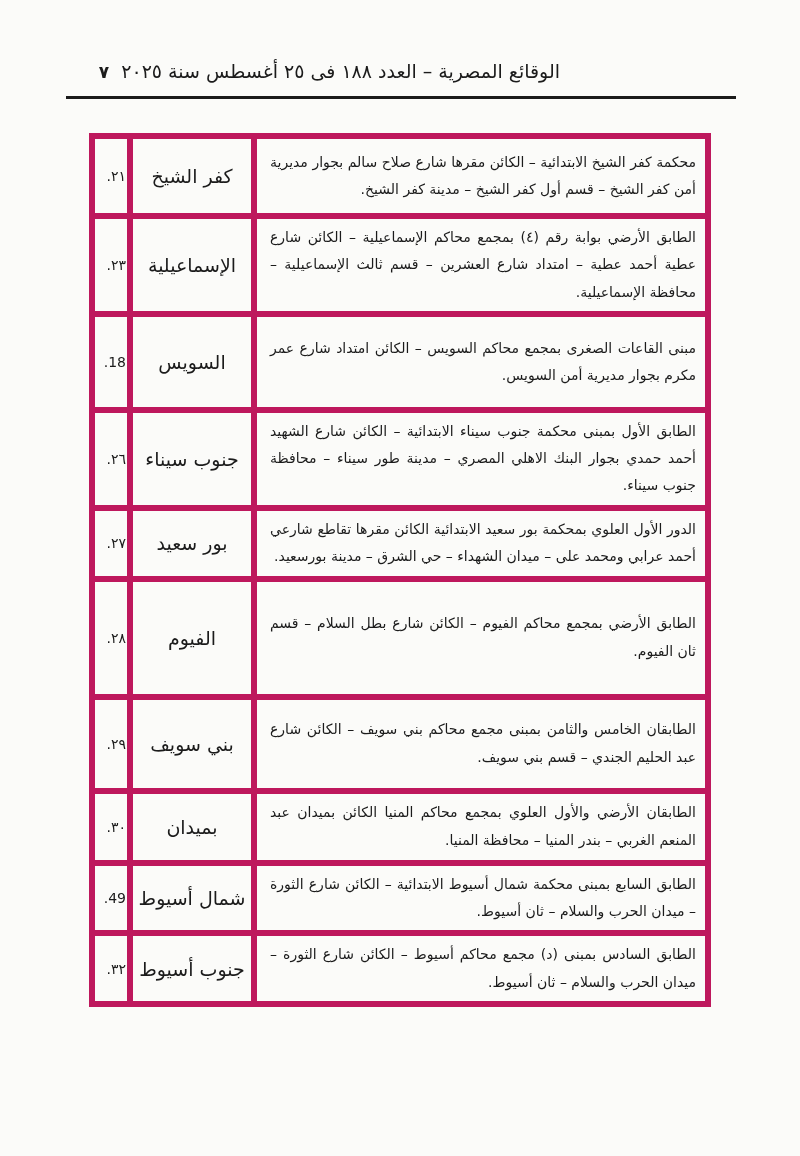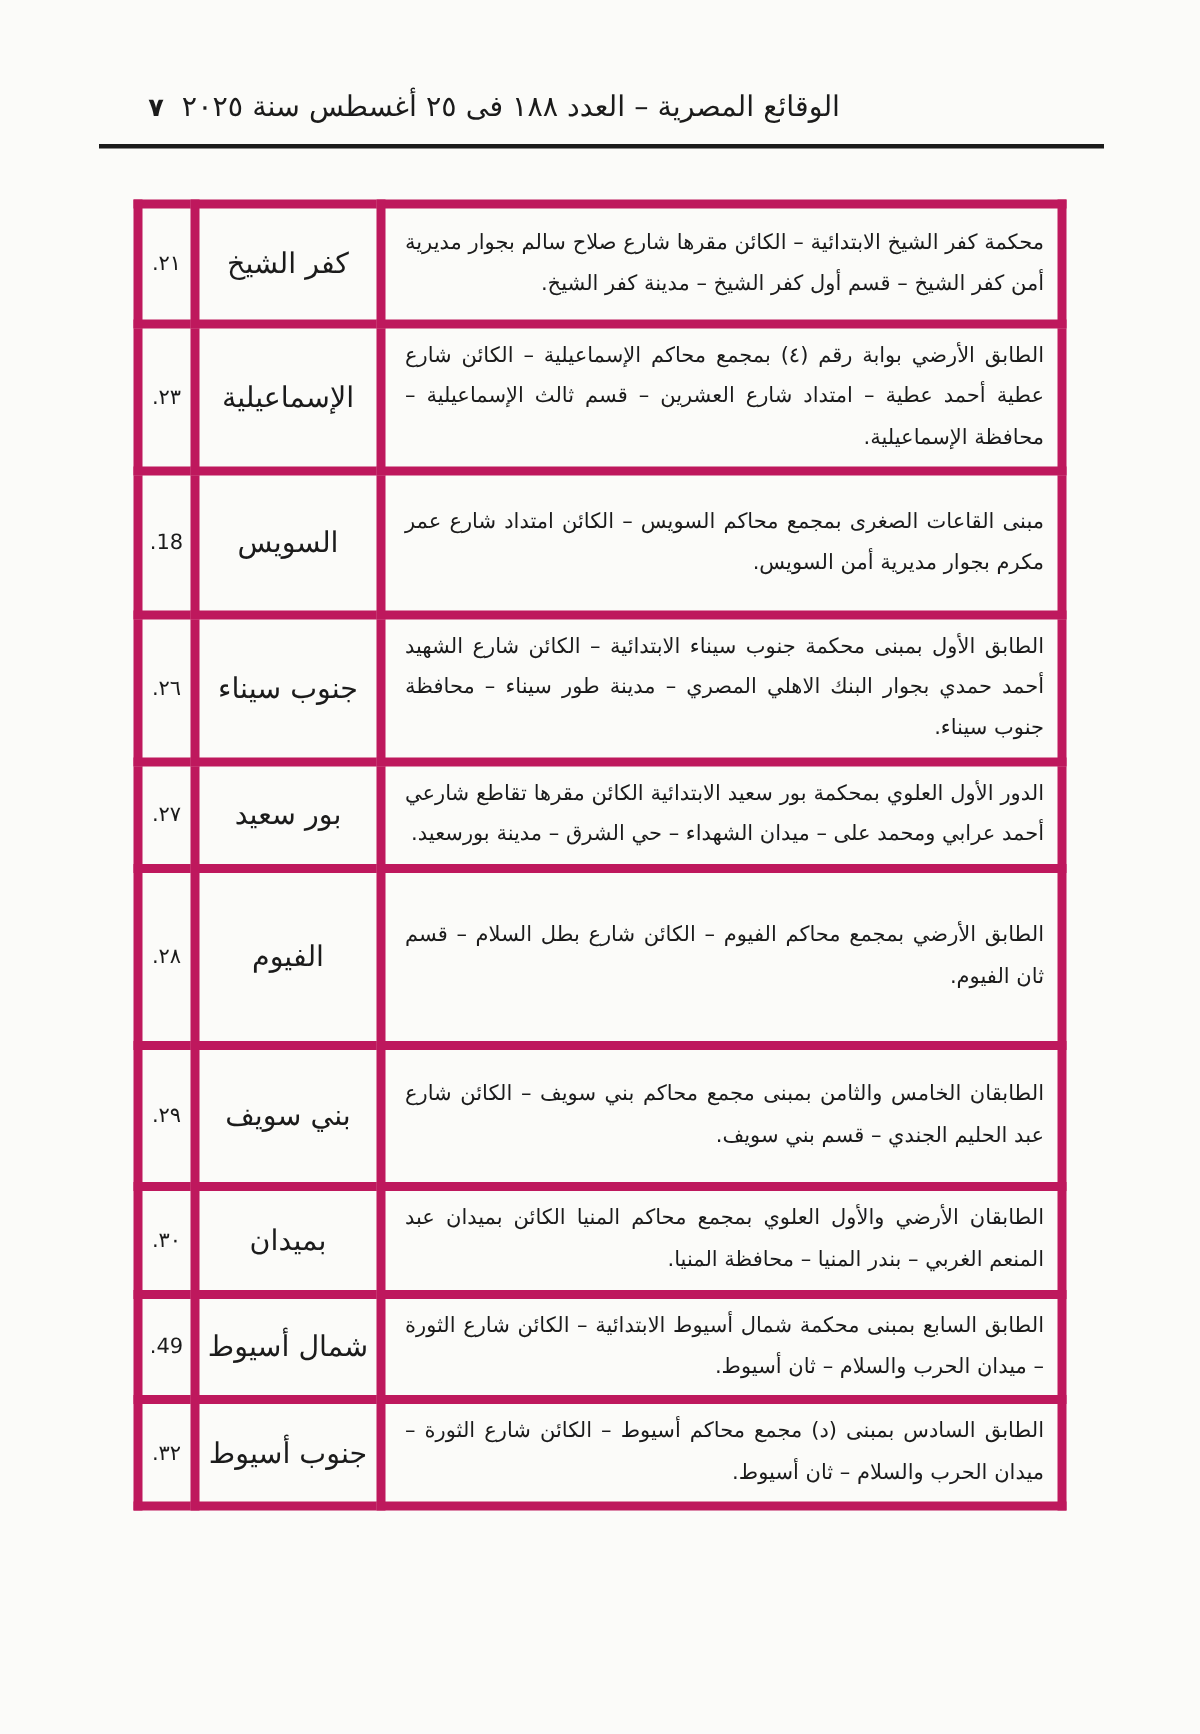--- a/index.html
+++ b/index.html
@@ -48,21 +48,20 @@
     table-layout:fixed;
   }
   table.courts { border:3px solid #1b1b1b; }
   table.courts td {
     border:6px solid #be185d;
     vertical-align:middle;
     font-weight:normal;
   }
   td.num {
     width:38px;
-    text-align:center;
     font-size:14px;
     padding:0 1px;
   }
   td.gov {
     width:124px;
     text-align:center;
     font-size:19px;
     padding:0 4px;
   }
   td.loc {

